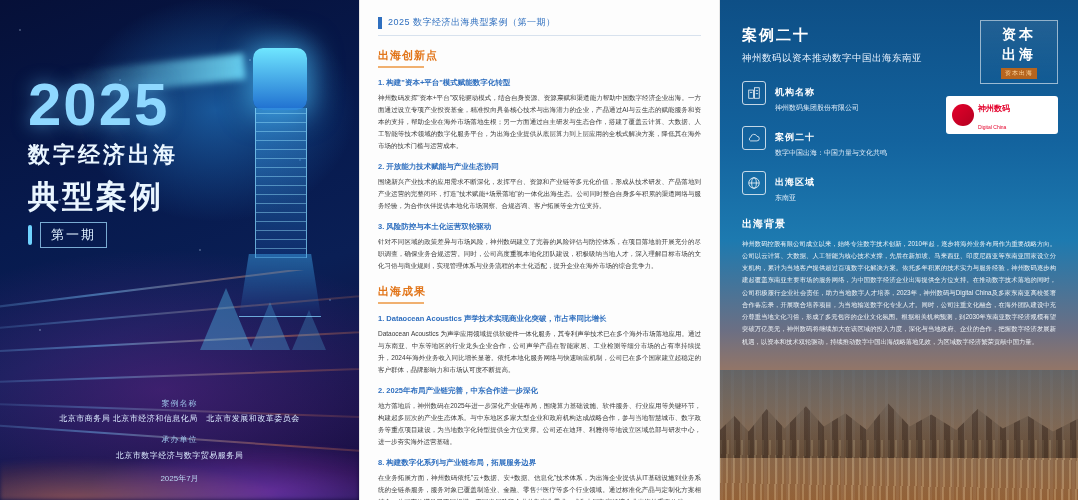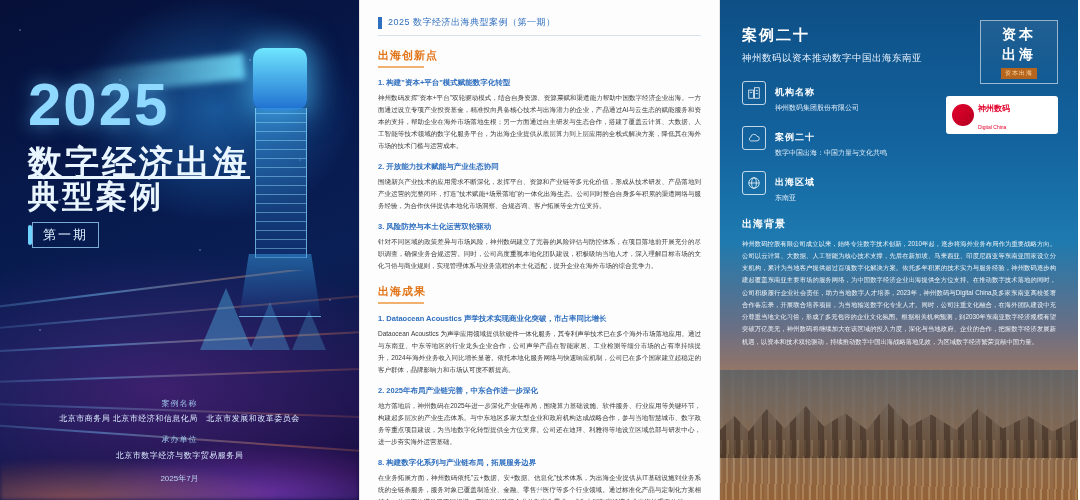--- a/index.html
+++ b/index.html
@@ -64,23 +64,23 @@
     background:linear-gradient(180deg,rgba(60,160,230,.5),rgba(20,60,140,.15));
     clip-path:polygon(12% 0,88% 0,100% 100%,0 100%);
     border-bottom:1px solid rgba(150,220,255,.6);}
   .sail{position:absolute;bottom:150px;width:0;height:0;}
   .sail.s1{left:200px;border-left:26px solid transparent;border-right:26px solid transparent;border-bottom:62px solid rgba(90,210,255,.35);}
   .sail.s2{left:250px;border-left:20px solid transparent;border-right:20px solid transparent;border-bottom:48px solid rgba(90,210,255,.28);}
   .sail.s3{left:292px;border-left:17px solid transparent;border-right:17px solid transparent;border-bottom:40px solid rgba(90,210,255,.22);}
 
   .cover-year{position:absolute;left:28px;top:70px;font-size:60px;font-weight:700;letter-spacing:2px;
     color:#8fd8ff;text-shadow:0 0 18px rgba(100,200,255,.6);text-align:center;}
-  .cover-t1{position:absolute;left:28px;top:140px;font-size:34px;font-weight:700;letter-spacing:3px;color:#eaf6ff;text-decoration:underline;}
+  .cover-t1{position:absolute;left:28px;top:140px;font-size:22px;font-weight:700;letter-spacing:3px;color:#eaf6ff;}
   .cover-t2{position:absolute;left:28px;top:176px;font-size:31px;font-weight:700;letter-spacing:3px;color:#eaf6ff;}
-  .cover-issue{position:absolute;left:28px;top:222px;display:flex;align-items:center;}
+  .cover-issue{position:absolute;left:28px;top:222px;display:flex;align-items:center;gap:8px;}
   .cover-issue .bar{width:4px;height:20px;background:#6fd3ff;border-radius:2px;}
   .cover-issue .txt{border:1px solid rgba(160,220,255,.75);padding:3px 10px;font-size:13px;color:#dff1ff;letter-spacing:2px;}
 
   .cover-foot{position:absolute;left:0;right:0;bottom:14px;text-align:center;color:#cfe4ff;line-height:1.9;}
   .cover-foot .lbl{font-size:8px;color:#9dc3e8;letter-spacing:1px;}
   .cover-foot .org{font-size:8px;color:#dbeaff;letter-spacing:.5px;}
   .cover-foot .date{margin-top:8px;font-size:8px;color:#b9d3ef;}
 
   
   .mid{position:relative;width:361px;height:500px;background:#fdfdfd;border-left:1px solid #e6e6e6;border-right:1px solid #e6e6e6;padding:0 18px;box-sizing:border-box;}

